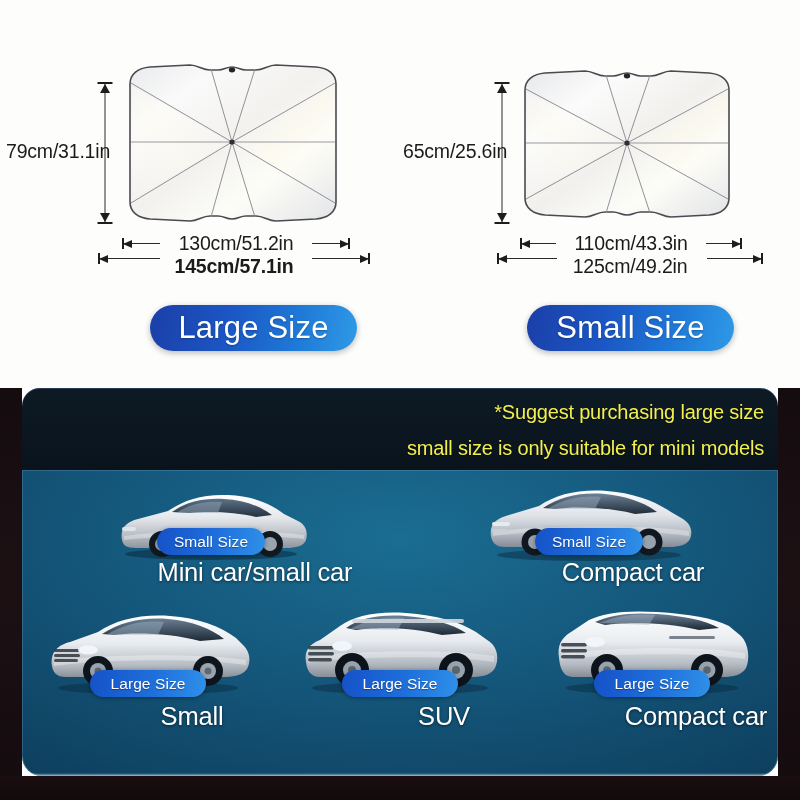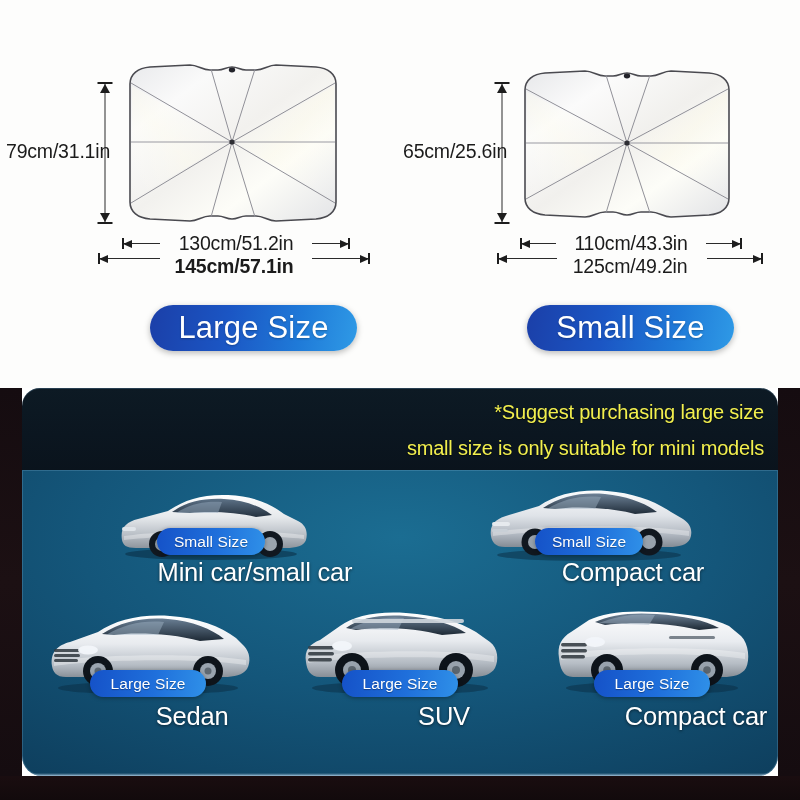--- a/index.html
+++ b/index.html
@@ -439,21 +439,21 @@
               <rect x="12" y="47" width="26" height="3" rx="1.5"></rect>
               <rect x="12" y="52" width="26" height="3" rx="1.5"></rect>
               <rect x="12" y="57" width="24" height="3" rx="1.5"></rect>
             </g>
             <ellipse cx="46" cy="48" rx="10" ry="4.5" fill="#f2f6fa" opacity=".95"></ellipse>
           </svg>
         </div>
         <div class="mini-pill" style="top:68px;width:116px;height:27px;">
           <span>Large Size</span>
         </div>
-        <div class="car-label" style="top:100px;">Sedan</div>
+        <div class="car-label" style="top:100px;">Small</div>
       </div>
 
       <div class="cell">
         <div class="car" style="top:0px;width:208px;height:96px;">
           <svg viewBox="0 0 208 96">
             <defs>
               <linearGradient id="svBody" x1="0" y1="0" x2="0" y2="1">
                 <stop offset="0%" stop-color="#ffffff"></stop>
                 <stop offset="44%" stop-color="#e7eaee"></stop>
                 <stop offset="78%" stop-color="#b4bbc3"></stop>

